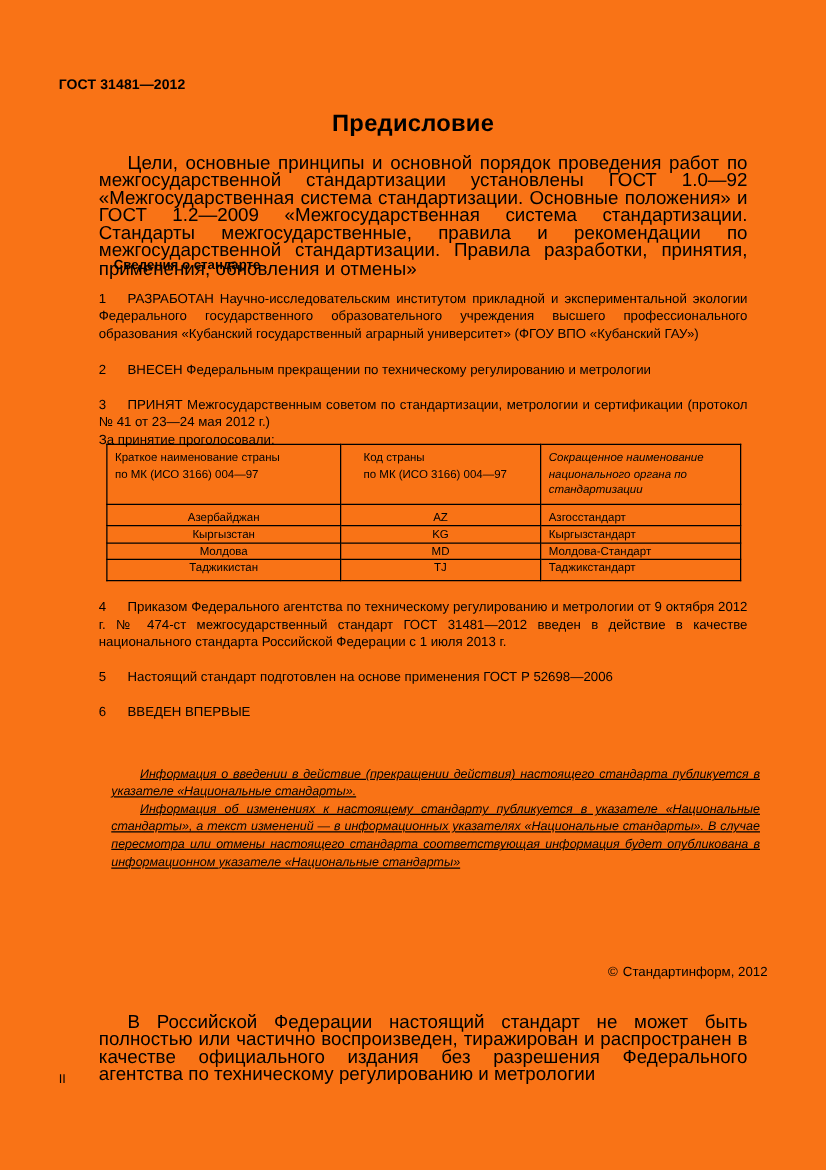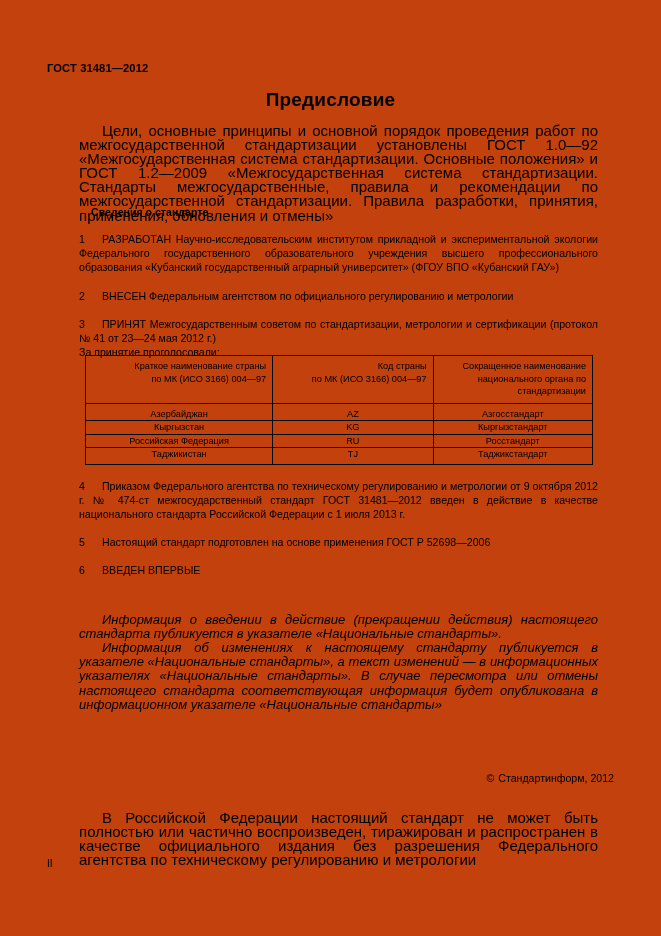--- a/index.html
+++ b/index.html
@@ -9,21 +9,21 @@
     background: #ffffff;
   }
   body {
     font-family: "Liberation Sans", sans-serif;
     color: #000000;
   }
   .page {
     position: relative;
     width: 661px;
     height: 936px;
-    background: #c2410c;
+    background: #f97316;
     overflow: hidden;
     box-sizing: border-box;
   }
   .content {
     position: absolute;
     left: 47px;
     top: 0;
     width: 567px;
   }
 
@@ -92,47 +92,48 @@
     font-size: 9.2px;
     line-height: 12.3px;
   }
   .vote-table th,
   .vote-table td {
     border: 1px solid #000000;
     padding: 0;
     vertical-align: top;
   }
   .vote-table thead th {
-    text-align: right;
+    text-align: left;
     font-weight: normal;
     padding: 4px 6px 5px 6px;
     line-height: 12.6px;
   }
   .vote-table thead th.c1 { width: 194px; }
   .vote-table thead th.c2 { width: 154px; padding-left: 18px; }
-  .vote-table thead th.c3 { width: 160px; }
+  .vote-table thead th.c3 { width: 160px; font-style: italic; }
   .vote-table tbody td {
     padding: 0 6px;
     line-height: 12.4px;
   }
   .vote-table tbody tr:first-child td { padding-top: 4px; }
   .vote-table tbody tr:last-child td { padding-bottom: 4px; }
   .vote-table td.code { text-align: center; margin-left: 48px; }
   .vote-table td.name { text-align: center; }
-  .vote-table td.org { text-align: center; }
+  .vote-table td.org { text-align: left; }
 
   
   .notice {
     position: absolute;
-    left: 32px;
+    left: 42px;
     width: 519px;
-    font-size: 13px;
+    font-size: 10px;
     line-height: 14.2px;
     font-style: italic;
     text-align: justify;
+    text-decoration: underline;
   }
   .notice .indent { display: inline-block; width: 23px; }
 
   
   .copyright {
     position: absolute;
     left: 0;
     top: 772px;
     width: 567px;
     text-align: right;
@@ -163,21 +164,21 @@
       <span class="indent"></span><span>Цели, основные принципы и основной порядок проведения работ по межгосударственной стандартизации установлены ГОСТ 1.0—92 «Межгосударственная система стандартизации. Основные положения» и ГОСТ 1.2—2009 «Межгосударственная система стандартизации. Стандарты межгосударственные, правила и рекомендации по межгосударственной стандартизации. Правила разработки, принятия, применения, обновления и отмены»</span>
     </div>
 
     <div class="subhead" style="top:205px;">Сведения о стандарте</div>
 
     <div class="item" style="top:232px;">
       <span class="num">1</span><span>РАЗРАБОТАН Научно-исследовательским институтом прикладной и экспериментальной экологии Федерального государственного образовательного учреждения высшего профессионального образования «Кубанский государственный аграрный университет» (ФГОУ ВПО «Кубанский ГАУ»)</span>
     </div>
 
     <div class="item nojust" style="top:289px;">
-      <span class="num">2</span><span>ВНЕСЕН Федеральным агентством по официального регулированию и метрологии</span>
+      <span class="num">2</span><span>ВНЕСЕН Федеральным прекращении по техническому регулированию и метрологии</span>
     </div>
 
     <div class="item" style="top:317px;">
       <span class="num">3</span><span>ПРИНЯТ Межгосударственным советом по стандартизации, метрологии и сертификации (протокол № 41 от 23—24 мая 2012 г.)</span>
     </div>
 
     <div class="item nojust" style="top:345px;">
       <span>За принятие проголосовали:</span>
     </div>
 
@@ -203,23 +204,23 @@
           <td class="name">Азербайджан</td>
           <td class="code">AZ</td>
           <td class="org">Азгосстандарт</td>
         </tr>
         <tr>
           <td class="name">Кыргызстан</td>
           <td class="code">KG</td>
           <td class="org">Кыргызстандарт</td>
         </tr>
         <tr>
-          <td class="name">Российская Федерация</td>
-          <td class="code">RU</td>
-          <td class="org">Росстандарт</td>
+          <td class="name">Молдова</td>
+          <td class="code">MD</td>
+          <td class="org">Молдова-Стандарт</td>
         </tr>
         <tr>
           <td class="name">Таджикистан</td>
           <td class="code">TJ</td>
           <td class="org">Таджикстандарт</td>
         </tr>
       </tbody>
     </table>
 
     <div class="item" style="top:479px;">

